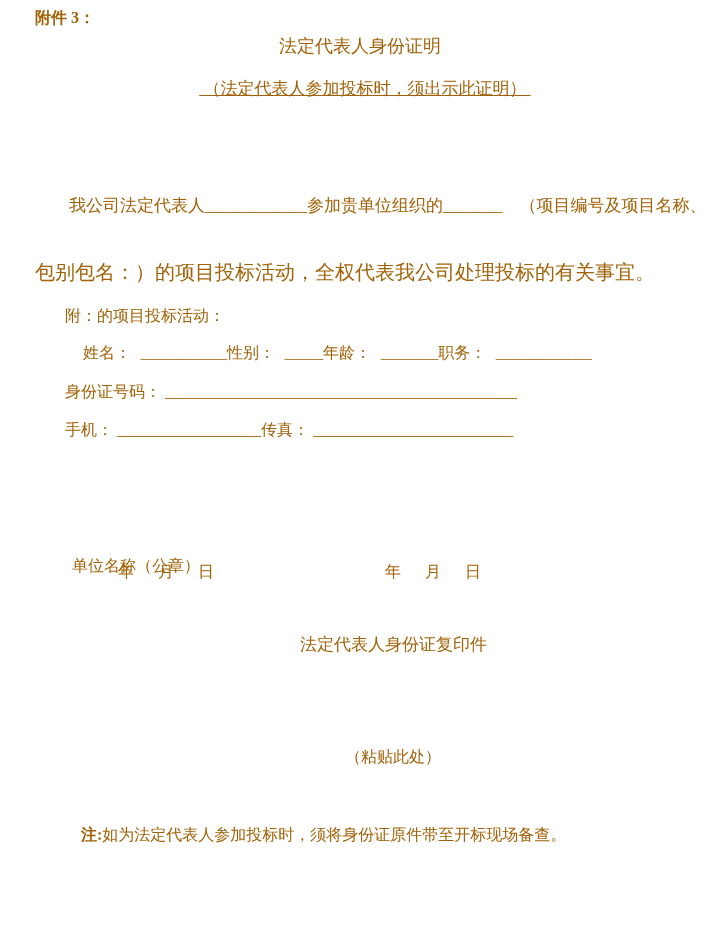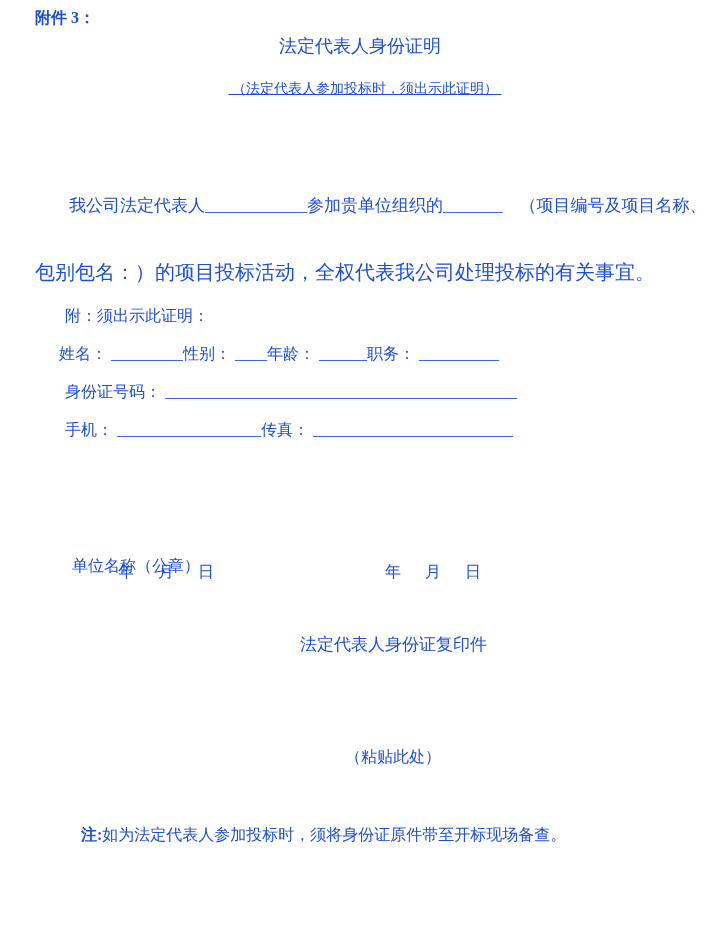--- a/index.html
+++ b/index.html
@@ -14,41 +14,41 @@
     background: #ffffff;
     color: #000000;
     font-family: "Liberation Serif", "DejaVu Serif", serif;
     overflow: hidden;
   }
   .line {
     position: absolute;
     white-space: pre;
     font-size: 16px;
     line-height: 20px;
-    color: #1d4ed8;
+    color: #a16207;
   }
   .bold { font-weight: bold; }
   .attach-label { left: 35px; top: 8px; font-size: 16px; font-weight: bold; }
   .doc-title {
     left: 0; right: 0; top: 36px;
     text-align: center;
     font-size: 18px;
     font-weight: normal;
   }
   .doc-subtitle {
     left: 10px; right: 0; top: 79px;
     text-align: center;
-    font-size: 14px;
+    font-size: 17px;
     text-decoration: underline;
   }
   .addressee { left: 35px; top: 150px; font-size: 17px; }
   .para-line1 { left: 35px; top: 196px; padding-left: 34px; font-size: 17px; }
   .para-line2 { left: 35px; top: 234px; font-size: 20px; margin-top: 28px; }
   .rep-heading { left: 65px; top: 306px; }
-  .name-line  { left: 59px; top: 344px; }
+  .name-line  { left: 83px; top: 344px; font-family: Liberation Mono, monospace; }
   .id-line    { left: 65px; top: 382px; }
   .phone-line { left: 65px; top: 420px; }
   .sig-unit   { left: 72px;  top: 556px; }
   .sig-rep    { left: 345px; top: 525px; }
   .date-left  { left: 118px; top: 562px; letter-spacing: 4px; }
   .date-right { left: 385px; top: 562px; letter-spacing: 4px; }
   .copy-title { left: 300px; top: 635px; font-size: 17px; }
   .paste-hint { left: 345px; top: 747px; }
   .note-line  { left: 65px; top: 805px; }
 </style>
@@ -61,21 +61,21 @@
 
   <div class="line doc-title">法定代表人身份证明</div>
 
   <div class="line doc-subtitle"> （法定代表人参加投标时，须出示此证明） </div>
 
 
   <div class="line para-line1">我公司法定代表人____________参加贵单位组织的_______　（项目编号及项目名称、</div>
 
   <div class="line para-line2">包别包名：）的项目投标活动，全权代表我公司处理投标的有关事宜。</div>
 
-  <div class="line rep-heading">附：须出示此证明：</div>
+  <div class="line rep-heading">附：的项目投标活动：</div>
 
   <div class="line name-line">姓名： _________性别： ____年龄： ______职务： __________</div>
 
   <div class="line id-line">身份证号码： ____________________________________________</div>
 
   <div class="line phone-line">手机： __________________传真： _________________________</div>
 
   <div class="line sig-unit">单位名称（公章）</div>
 
 

